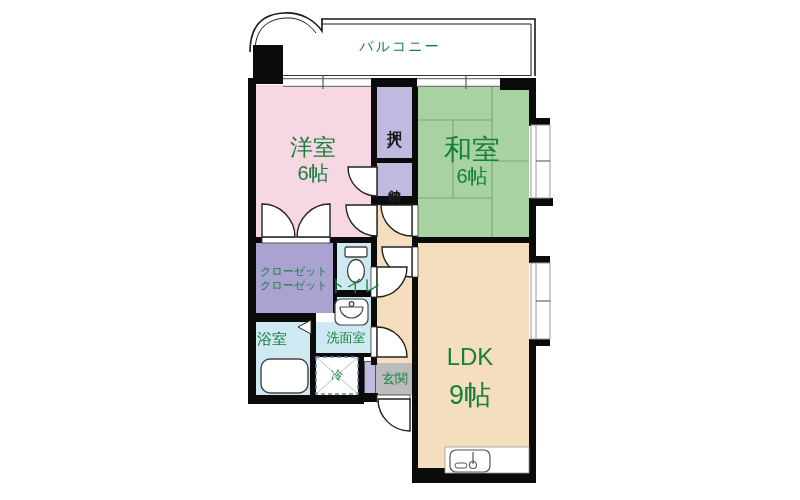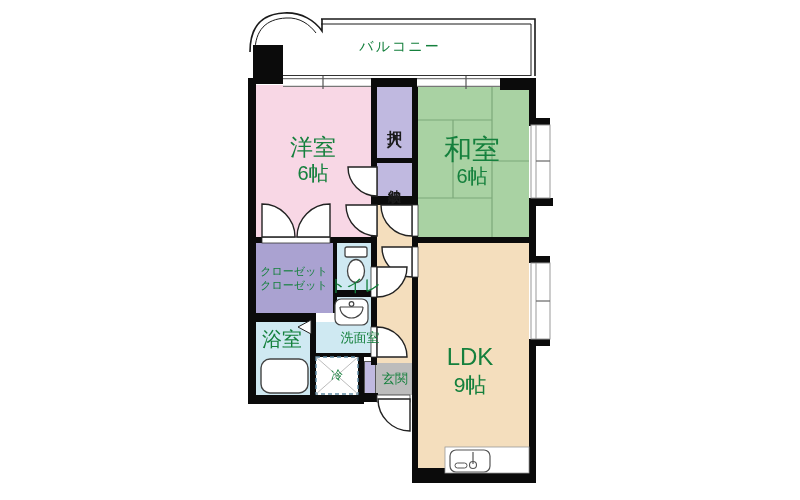--- a/index.html
+++ b/index.html
@@ -159,24 +159,24 @@
   <div class="lbl" style="left:313px;top:147px;font-size:23px;">洋室</div>
   <div class="lbl" style="left:313px;top:173px;font-size:20px;">6帖</div>
 
   <div class="vlbl" style="left:394px;top:120px;font-size:15px;">押入</div>
   <div class="vlbl" style="left:394px;top:180px;font-size:13px;letter-spacing:0;">収納</div>
 
   <div class="lbl" style="left:472px;top:150px;font-size:28px;">和室</div>
   <div class="lbl" style="left:472px;top:176px;font-size:20px;">6帖</div>
 
   <div class="lbl" style="left:470px;top:357px;font-size:24px;">LDK</div>
-  <div class="lbl" style="left:470px;top:385px;font-size:21px;">9帖</div>
+  <div class="lbl" style="left:470px;top:396px;font-size:27px;">9帖</div>
 
   <div class="lbl" style="left:294px;top:271px;font-size:11px;">クローゼット</div>
   <div class="lbl" style="left:294px;top:285px;font-size:11px;">クローゼット</div>
 
   <div class="lbl" style="left:355px;top:286px;font-size:17px;">トイレ</div>
-  <div class="lbl" style="left:282px;top:339px;font-size:20px;">浴室</div>
-  <div class="lbl" style="left:360px;top:338px;font-size:13px;">洗面室</div>
+  <div class="lbl" style="left:272px;top:339px;font-size:15px;">浴室</div>
+  <div class="lbl" style="left:346px;top:338px;font-size:13px;">洗面室</div>
   <div class="lbl" style="left:337px;top:376px;font-size:12px;">冷</div>
   <div class="lbl" style="left:395px;top:379px;font-size:13px;">玄関</div>
 
 </div>
 
 </body></html>

